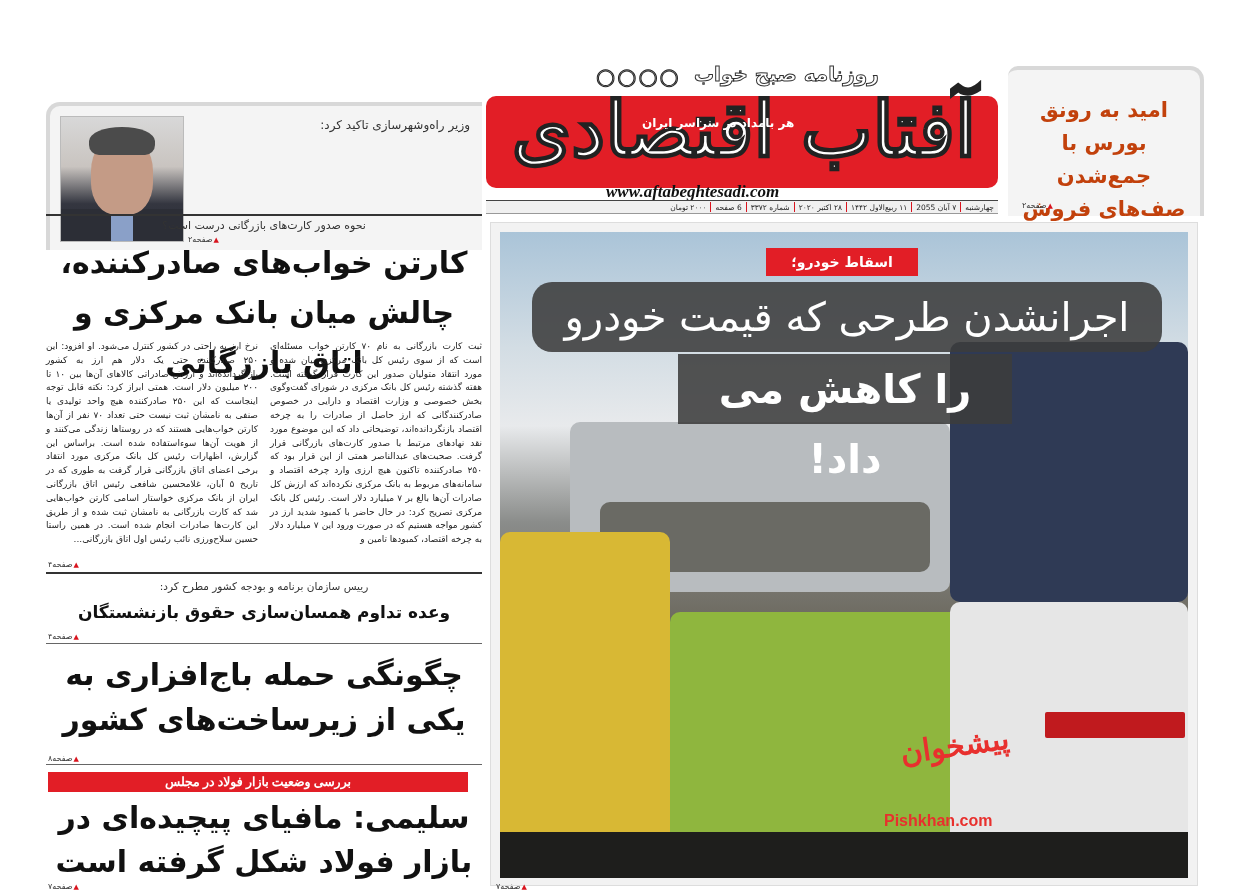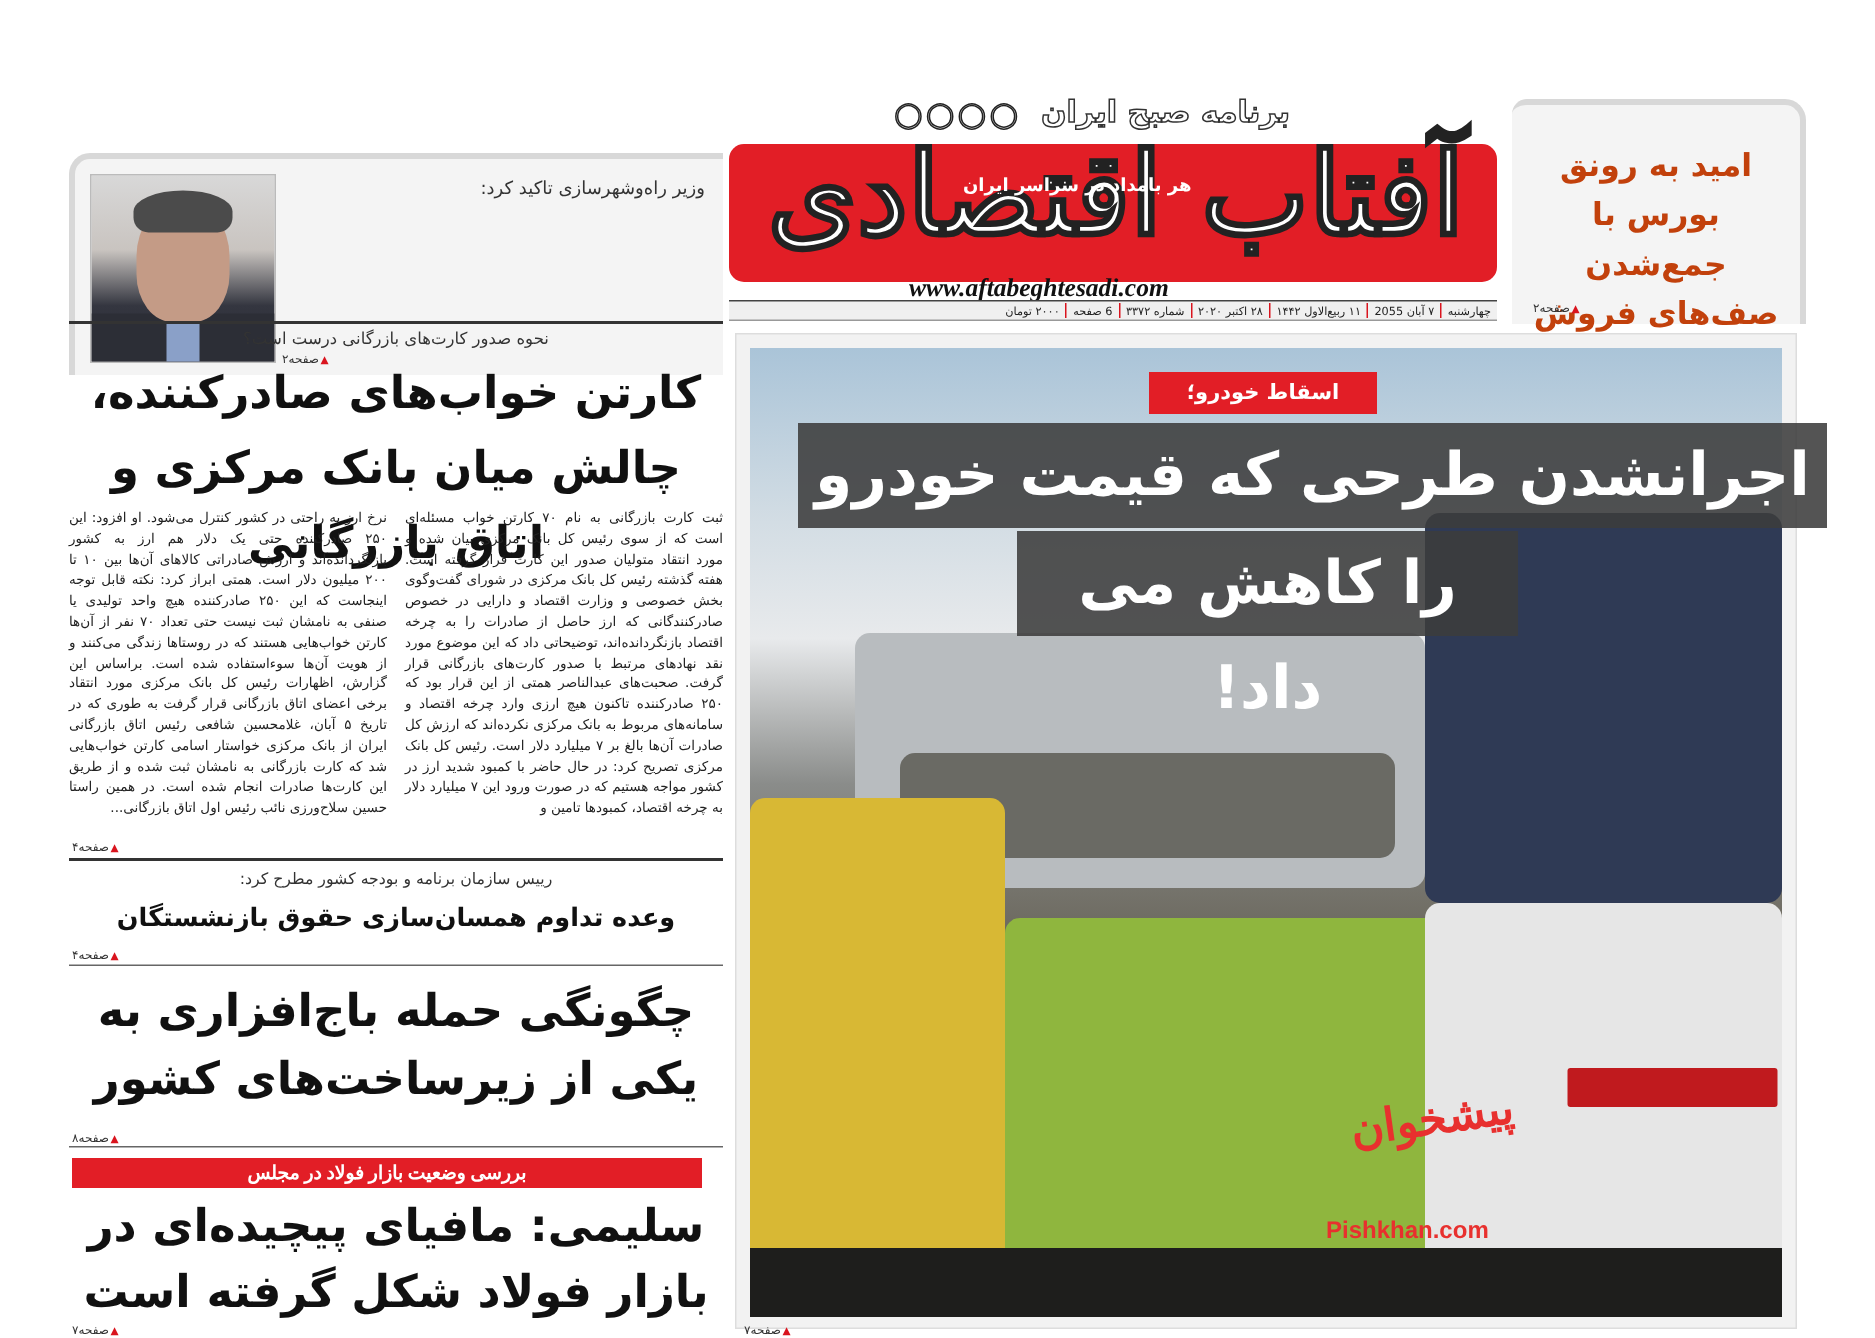--- a/index.html
+++ b/index.html
@@ -81,37 +81,37 @@
   .story5-hl { left:46px; top:796px; width:436px; text-align:center; font-weight:bold; font-size:30px; line-height:44px; }
 
   
   .main-frame { left:490px; top:222px; width:708px; height:664px; background:#f2f2f2; border:1px solid #ddd; box-sizing:border-box; }
   .main-img {
     left:500px; top:232px; width:688px; height:646px; overflow:hidden;
     background: linear-gradient(180deg,#aac4d8 0%,#d3dde4 18%,#e8eaec 30%,#8a8c8a 45%,#6d6a60 60%,#3a3a34 85%,#1e1e1c 100%);
   }
   .car { position:absolute; border-radius:10px; }
   .kicker-red { left:766px; top:248px; width:152px; height:28px; background:#e21e26; color:#fff; font-weight:bold; font-size:14px; text-align:center; line-height:28px; }
-  .main-hl-1 { left:532px; top:282px; width:686px; height:70px; background:rgba(60,60,60,0.88); color:#fff; font-weight:bold; font-size:40px; line-height:70px; text-align:center; }
+  .main-hl-1 { left:532px; top:282px; width:630px; height:70px; background:rgba(60,60,60,0.88); color:#fff; font-weight:normal; font-size:40px; line-height:70px; text-align:center;border-radius:20px; }
   .main-hl-2 { left:678px; top:354px; width:334px; height:70px; background:rgba(60,60,60,0.88); color:#fff; font-weight:bold; font-size:40px; line-height:70px; text-align:center; }
   .watermark-fa { left:900px; top:728px; font-family:"DejaVu Serif", serif; font-size:30px; font-weight:bold; color:#e8302e; transform:rotate(-8deg); }
   .watermark-en { left:884px; top:812px; font-family:"Liberation Sans", sans-serif; font-size:16px; color:#e8302e; font-weight:bold; }
 </style>
 </head>
 <body>
 
 <div class="abs box-right">
   <div class="hl">امید به رونق بورس با جمع‌شدن صف‌های فروش</div>
   <div class="page-ref" style="left:14px; bottom:6px;"><span class="tri">▲</span><span>صفحه۲</span></div>
 </div>
 
 <div class="abs masthead">
   <div class="mast-red"></div>
   <div class="mast-dots">○○○○</div>
-  <div class="mast-tagline">برنامه صبح ایران</div>
+  <div class="mast-tagline">روزنامه صبح خواب</div>
   <div class="mast-title">آفتاب اقتصادی</div>
   <div class="mast-sub">هر بامداد در سراسر ایران</div>
   <div class="mast-url">www.aftabeghtesadi.com</div>
 </div>
 <div class="abs dateline">
   <span>چهارشنبه</span>
     <span class="sep"></span>
   <span>۷ آبان 2055</span>
     <span class="sep"></span>
   <span>۱۱ ربیع‌الاول ۱۴۴۲</span>

